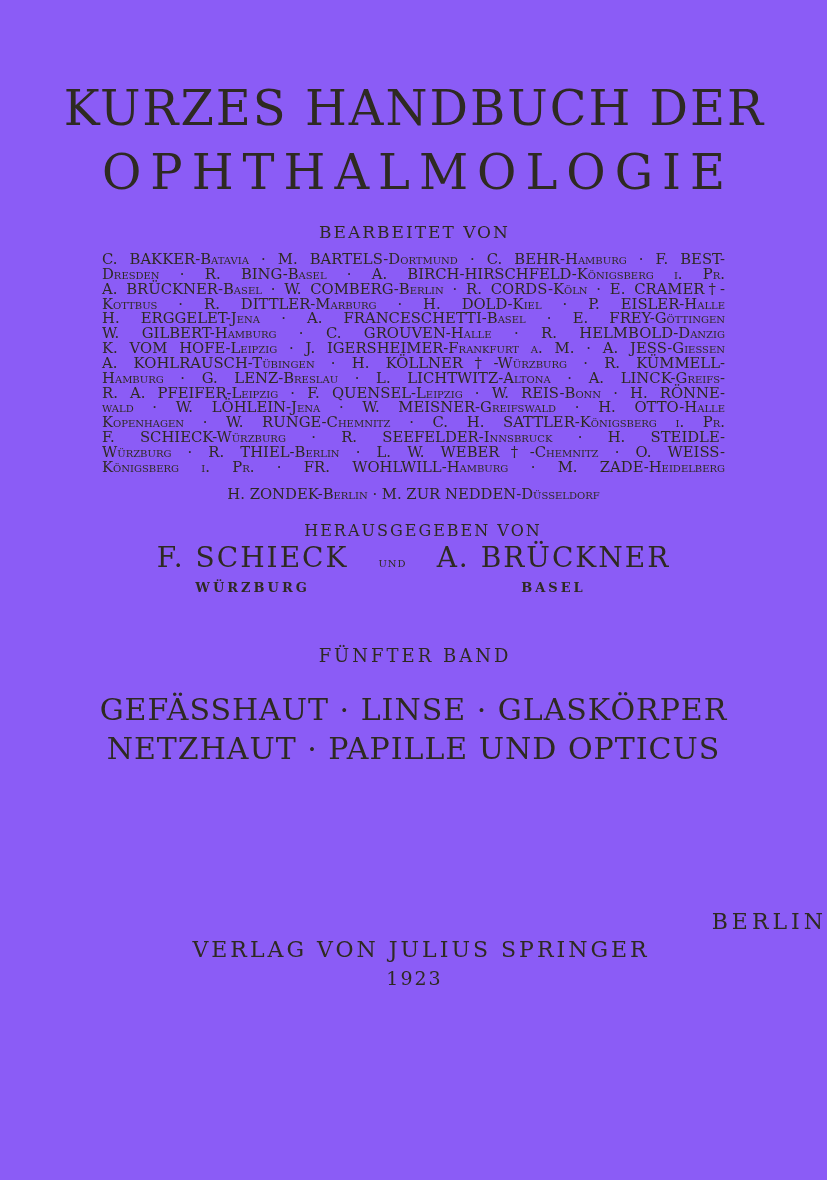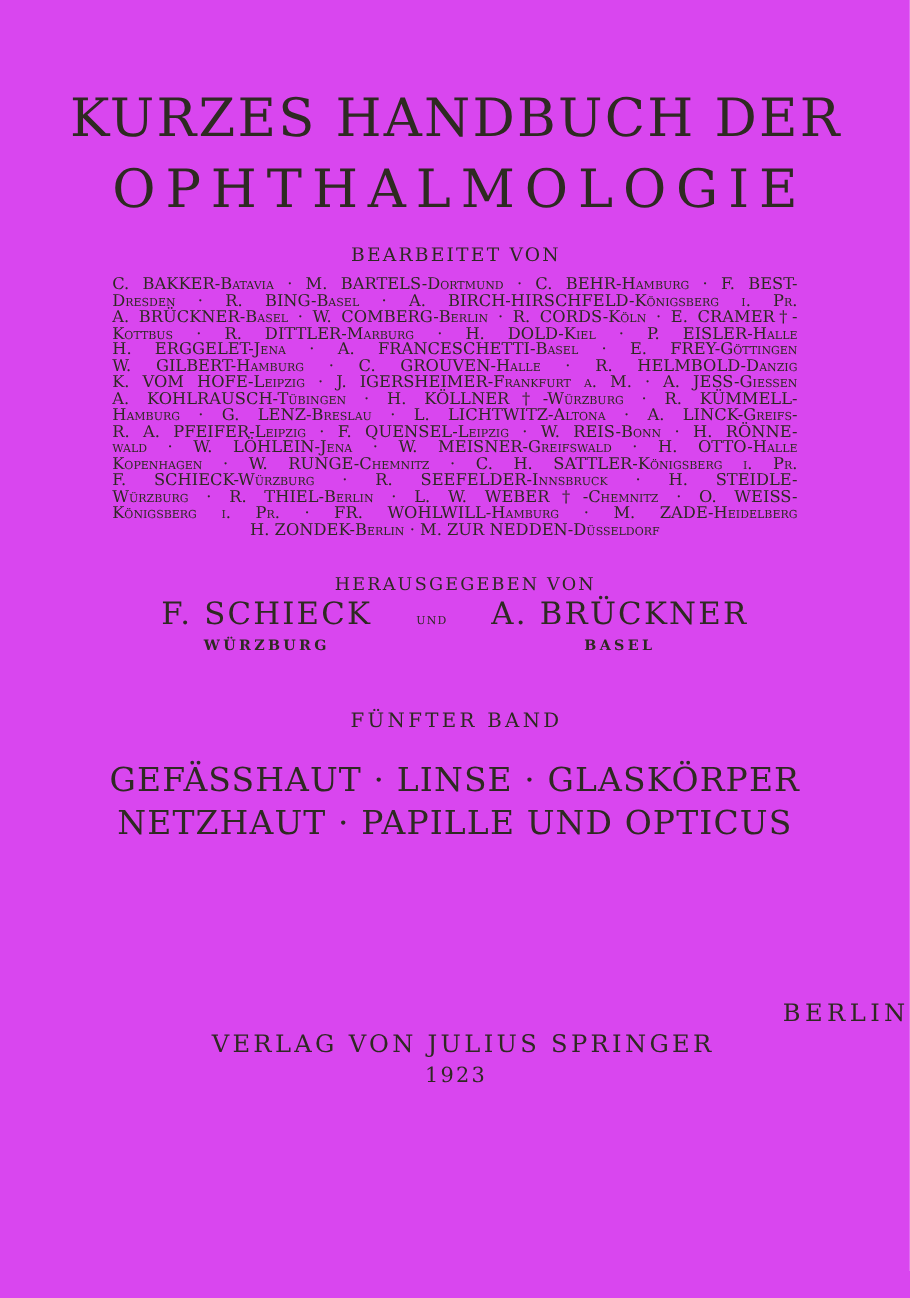--- a/index.html
+++ b/index.html
@@ -1,20 +1,20 @@
 <!DOCTYPE html>
 <html><head>
 <meta charset="utf-8">
 <style>
   html, body { margin: 0; padding: 0; }
   .page {
     position: relative;
     width: 827px;
     height: 1180px;
-    background: #d946ef;
+    background: #8b5cf6;
     color: #2e2a22;
     font-family: "DejaVu Serif", serif;
     overflow: hidden;
   }
   .centered { position: absolute; left: 0; right: 0; text-align: center; }
 
   
   .title-block { top: 84px; }
   .title-line1 {
     font-size: 48px; line-height: 48px; letter-spacing: 2px; padding-left: 2px;
@@ -36,31 +36,31 @@
     position: absolute; top: 252px; left: 102px; width: 623px;
     font-size: 14.8px; line-height: 14.85px;
     font-variant: small-caps;
   }
   .contrib-line {
     height: 14.85px;
     white-space: nowrap;
     text-align: justify;
     text-align-last: justify;
   }
-  .contrib-line.last { text-align-last: center; }
+  .contrib-line.last { text-align-last: center; margin-top: 12px; }
 
   .herausgegeben-label {
     top: 521px; font-size: 16px; letter-spacing: 2px; padding-left: 19px;
     font-variant: small-caps;
   }
 
   
   .editors-row {
     position: absolute; top: 543px; left: 0; right: 0;
-    display: flex; justify-content: center; align-items: baseline; gap: 40px;
+    display: flex; justify-content: center; align-items: baseline; gap: 30px;
   }
   .editor-block { display: inline-block; text-align: center; }
   .editor-name { font-size: 28px; line-height: 30px; letter-spacing: 2px; white-space: nowrap; }
   .editor-city { font-size: 13px; font-weight: bold; letter-spacing: 3px; margin-top: 7px; }
   .editors-conjunction { font-size: 14px; font-variant: small-caps; letter-spacing: 1px; }
 
   
   .band-block { top: 646px; }
   .band-label { font-size: 18px; line-height: 20px; letter-spacing: 3px; padding-left: 3px; font-variant: small-caps; }
   .band-subtitle { font-size: 30px; line-height: 39px; letter-spacing: 1px; white-space: nowrap; }

